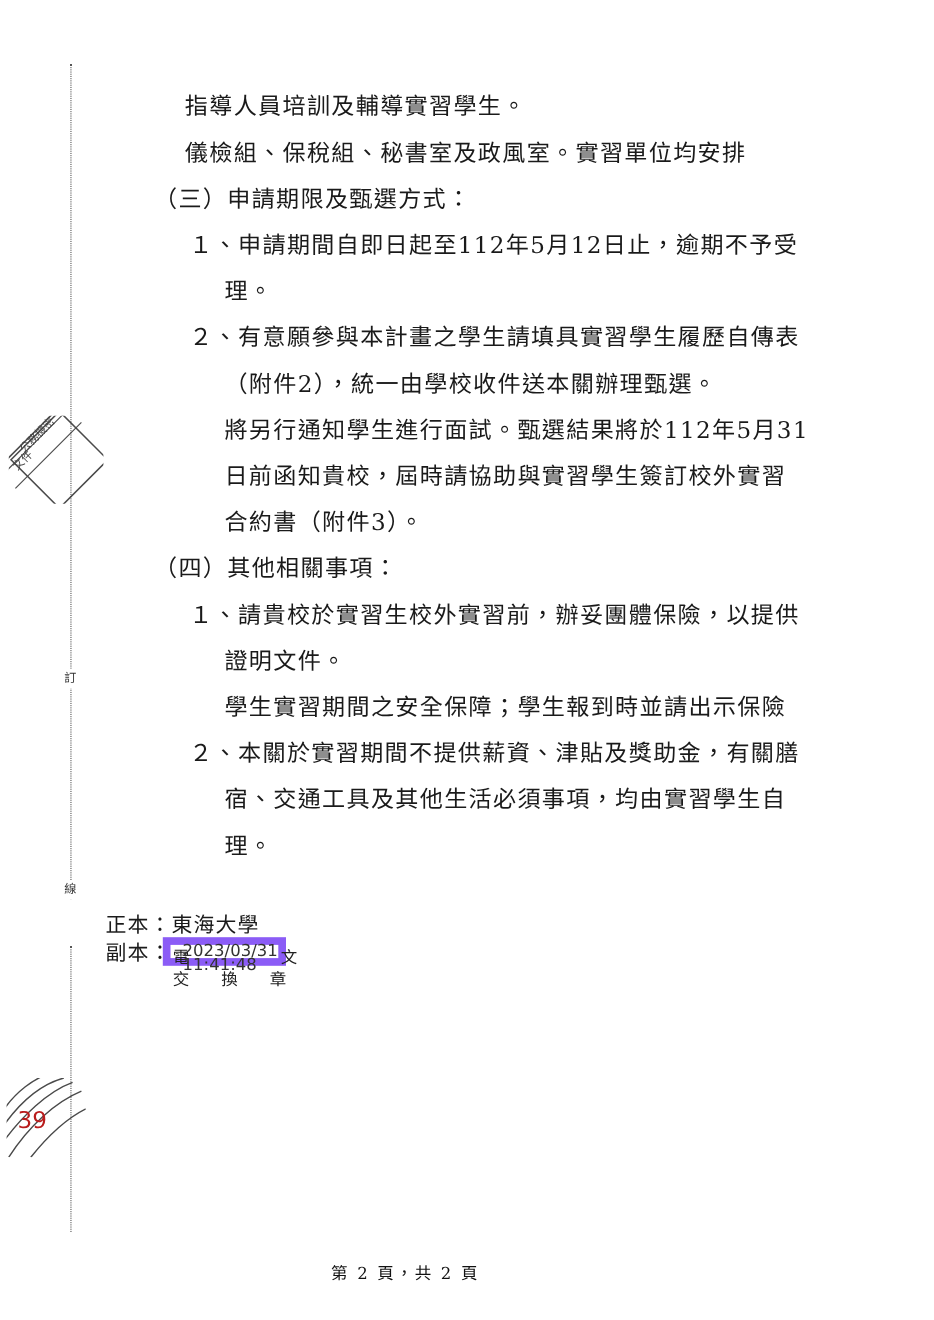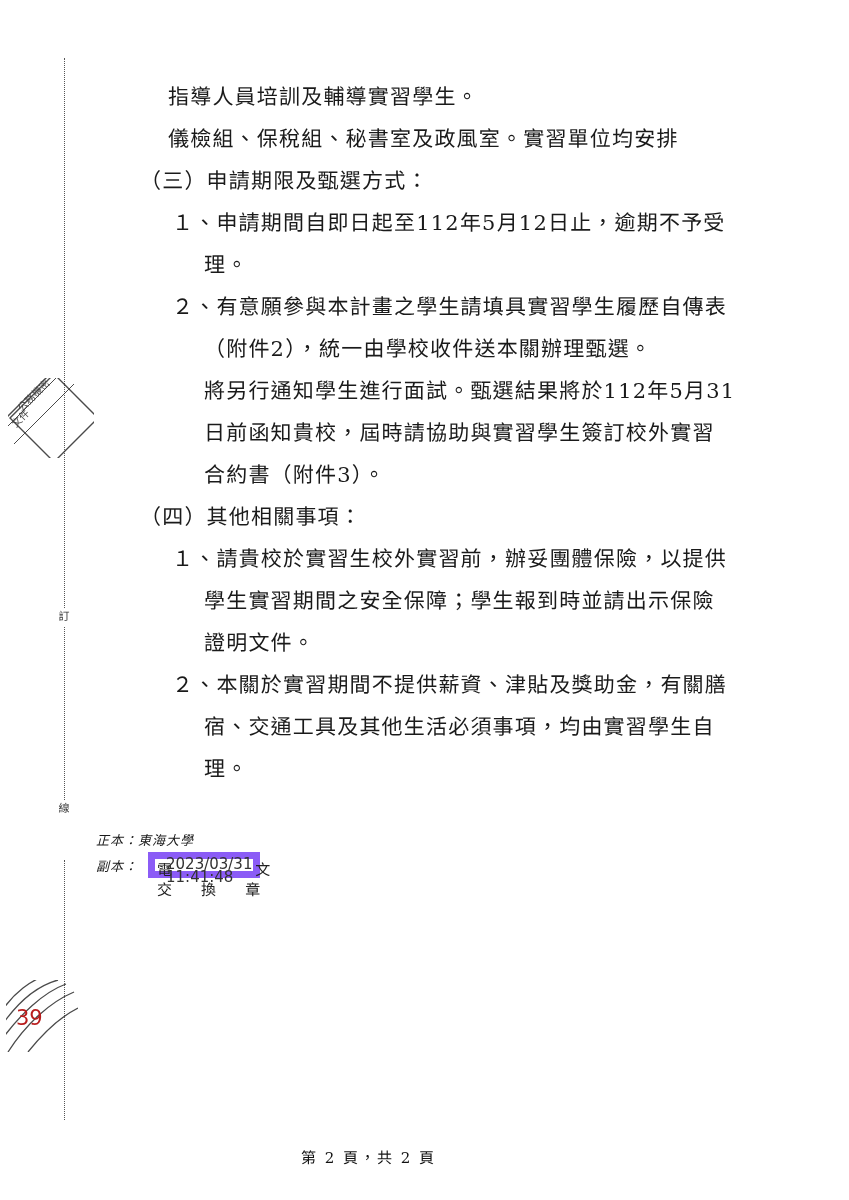--- a/index.html
+++ b/index.html
@@ -90,24 +90,23 @@
   .indent-1 { padding-left: 72px; }   
   .indent-3 { padding-left: 76px; }   
   .indent-4 { padding-left: 108px; }  
   .indent-0 { padding-left: 44px; }
 
   
   .recipients {
     position: absolute;
     left: 96px;
     top: 828px;
-    font-size: 13px;
+    font-size: 19px;
     line-height: 26px;
     letter-spacing: 1px;
-    font-style: italic;
   }
   .recipients .row { white-space: pre; }
 
   
   .estamp {
     position: absolute;
     left: 148px;
     top: 852px;
     width: 112px;
     height: 26px;
@@ -176,22 +175,22 @@
     <div class="line indent-0">（三）申請期限及甄選方式：</div>
     <div class="line indent-3">１、申請期間自即日起至112年5月12日止，逾期不予受</div>
     <div class="line indent-4">理。</div>
     <div class="line indent-3">２、有意願參與本計畫之學生請填具實習學生履歷自傳表</div>
     <div class="line indent-4">（附件2），統一由學校收件送本關辦理甄選。</div>
     <div class="line indent-4">將另行通知學生進行面試。甄選結果將於112年5月31</div>
     <div class="line indent-4">日前函知貴校，屆時請協助與實習學生簽訂校外實習</div>
     <div class="line indent-4">合約書（附件3）。</div>
     <div class="line indent-0">（四）其他相關事項：</div>
     <div class="line indent-3">１、請貴校於實習生校外實習前，辦妥團體保險，以提供</div>
+    <div class="line indent-4">證明文件。</div>
     <div class="line indent-4">學生實習期間之安全保障；學生報到時並請出示保險</div>
-    <div class="line indent-4">證明文件。</div>
     <div class="line indent-3">２、本關於實習期間不提供薪資、津貼及獎助金，有關膳</div>
     <div class="line indent-4">宿、交通工具及其他生活必須事項，均由實習學生自</div>
     <div class="line indent-4">理。</div>
   </div>
 
   <div class="recipients">
     <div class="row">正本：東海大學</div>
     <div class="row">副本：</div>
   </div>
 

